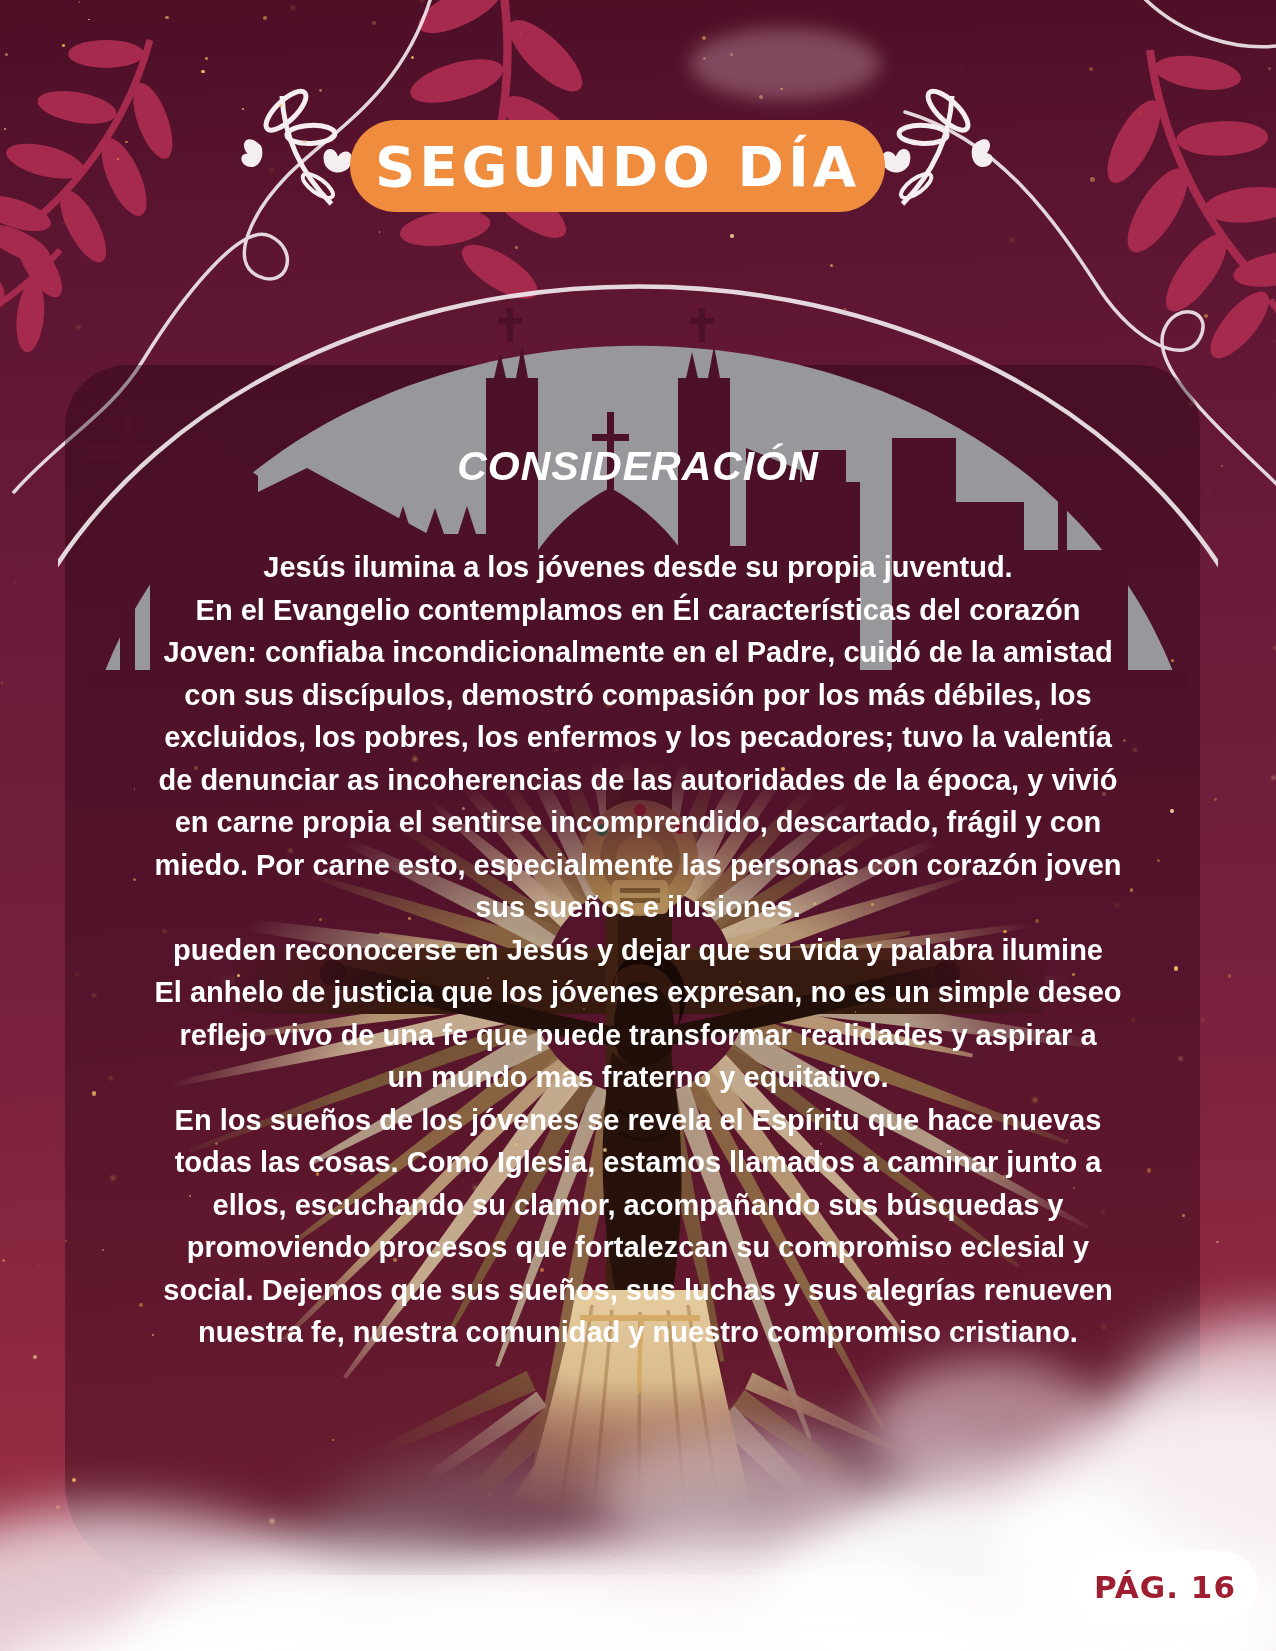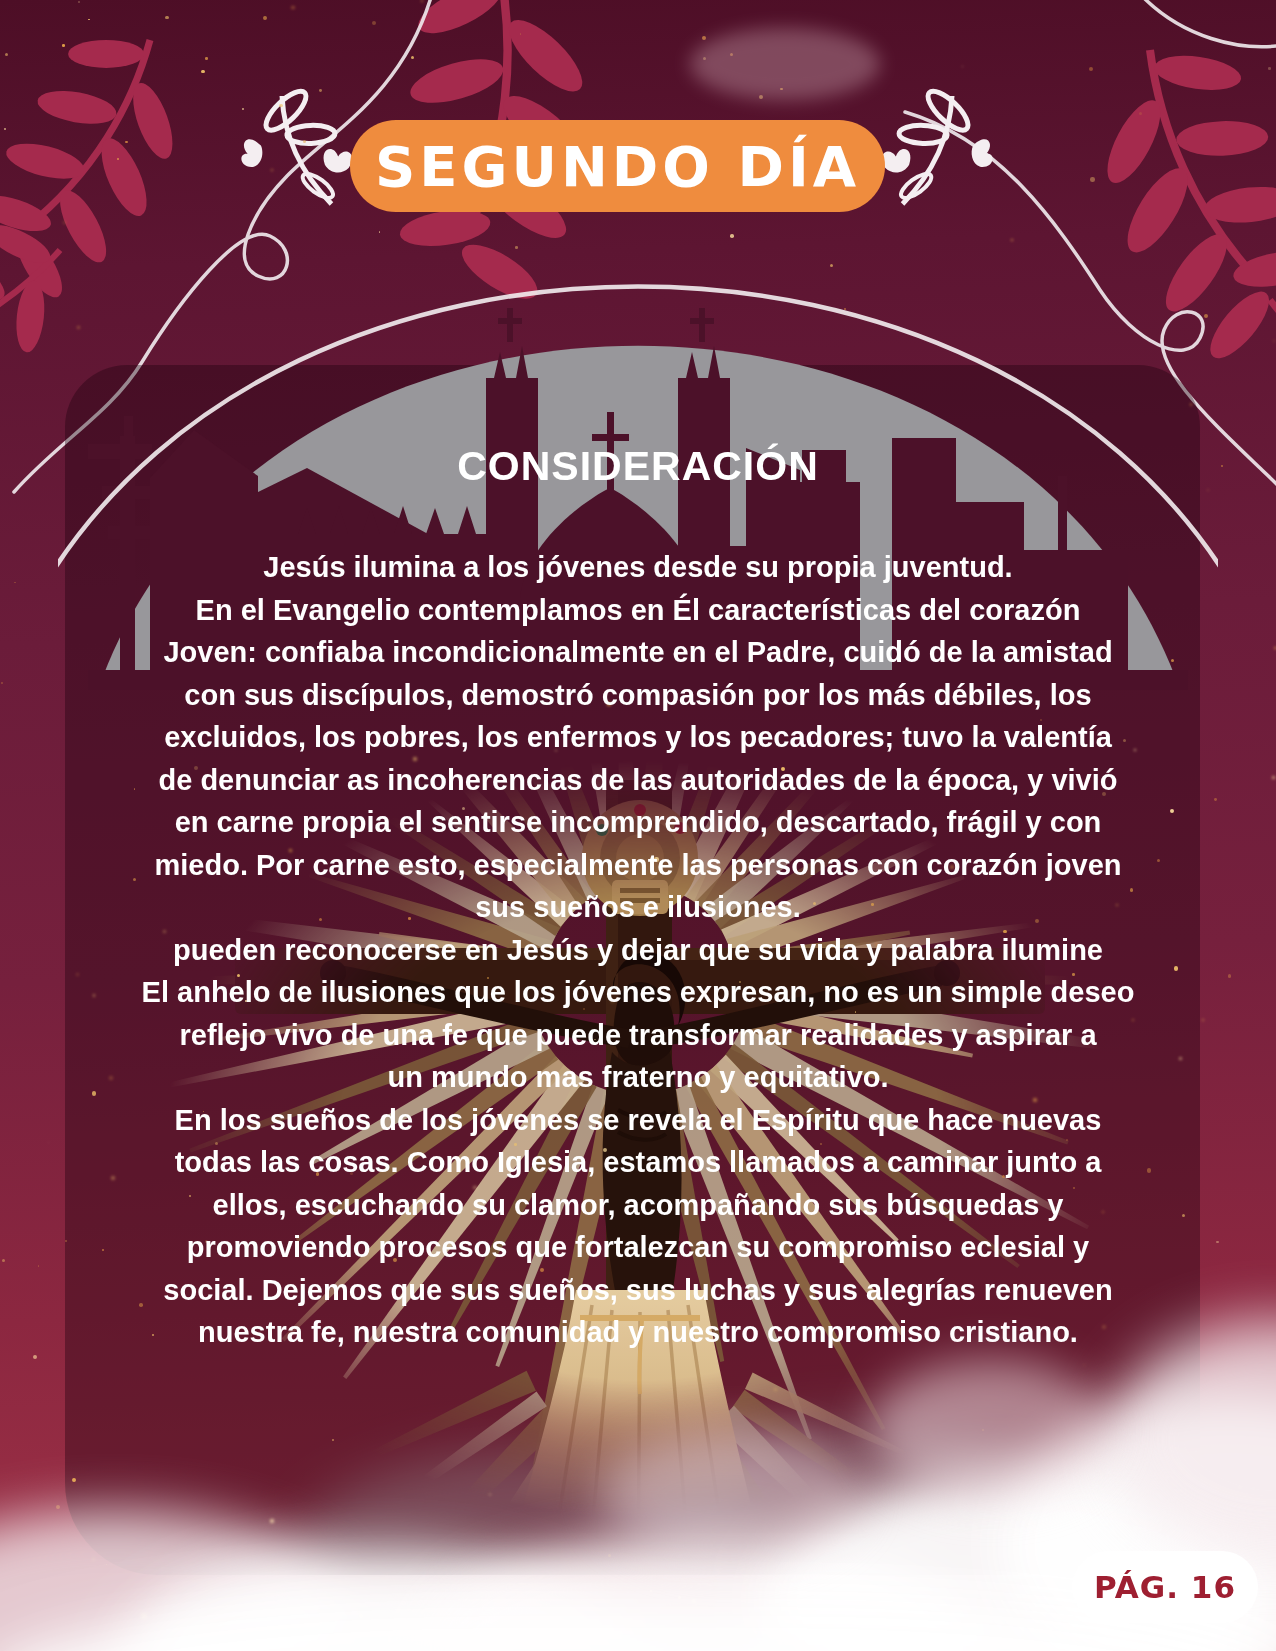--- a/index.html
+++ b/index.html
@@ -27,21 +27,21 @@
   .clouds-front{position:absolute;inset:0;z-index:7;pointer-events:none;}
   .title-pill{
     position:absolute;left:350px;top:120px;width:535px;height:92px;border-radius:46px;
     background:#ef8c3e;display:flex;align-items:center;justify-content:center;z-index:6;
   }
   .title-pill span{
     color:#fff;font-family:"DejaVu Sans",sans-serif;font-weight:800;font-size:56px;letter-spacing:4px;
   }
   .consideracion{
     position:absolute;left:0;top:443px;width:1276px;text-align:center;z-index:6;
-    color:#fff;font-size:41px;font-weight:700;letter-spacing:1px;
+    color:#fff;font-size:41px;font-weight:700;letter-spacing:1px;font-style:italic;
   }
   .body-text{
     position:absolute;left:58px;top:546px;width:1160px;text-align:center;z-index:6;
     color:#fff;font-weight:700;font-size:29px;line-height:42.5px;
   }
   .page-badge{
     position:absolute;left:1072px;top:1551px;width:186px;height:72px;border-radius:36px;
     background:#ffffff;display:flex;align-items:center;justify-content:center;z-index:8;
   }
   .page-badge span{
@@ -433,21 +433,21 @@
       <div>Jesús ilumina a los jóvenes desde su propia juventud.</div>
       <div>En el Evangelio contemplamos en Él características del corazón</div>
       <div>Joven: confiaba incondicionalmente en el Padre, cuidó de la amistad</div>
       <div>con sus discípulos, demostró compasión por los más débiles, los</div>
       <div>excluidos, los pobres, los enfermos y los pecadores; tuvo la valentía</div>
       <div>de denunciar as incoherencias de las autoridades de la época, y vivió</div>
       <div>en carne propia el sentirse incomprendido, descartado, frágil y con</div>
       <div>miedo. Por carne esto, especialmente las personas con corazón joven</div>
       <div>sus sueños e ilusiones.</div>
       <div>pueden reconocerse en Jesús y dejar que su vida y palabra ilumine</div>
-      <div>El anhelo de ilusiones que los jóvenes expresan, no es un simple deseo</div>
+      <div>El anhelo de justicia que los jóvenes expresan, no es un simple deseo</div>
       <div>reflejo vivo de una fe que puede transformar realidades y aspirar a</div>
       <div>un mundo mas fraterno y equitativo.</div>
       <div>En los sueños de los jóvenes se revela el Espíritu que hace nuevas</div>
       <div>todas las cosas. Como Iglesia, estamos llamados a caminar junto a</div>
       <div>ellos, escuchando su clamor, acompañando sus búsquedas y</div>
       <div>promoviendo procesos que fortalezcan su compromiso eclesial y</div>
       <div>social. Dejemos que sus sueños, sus luchas y sus alegrías renueven</div>
       <div>nuestra fe, nuestra comunidad y nuestro compromiso cristiano.</div>
     </div>
 

